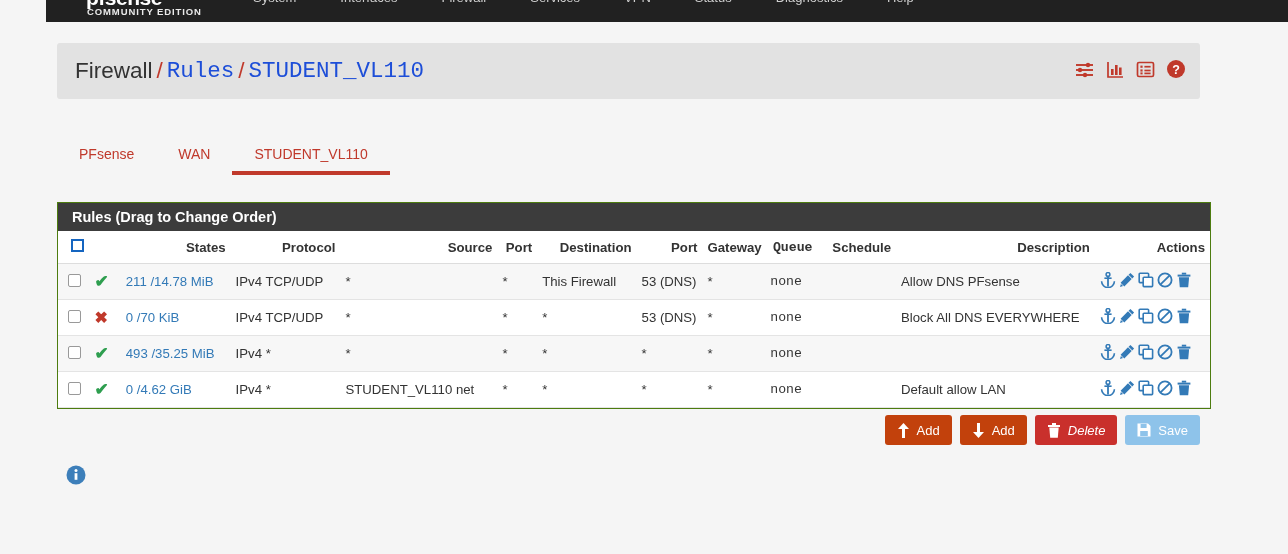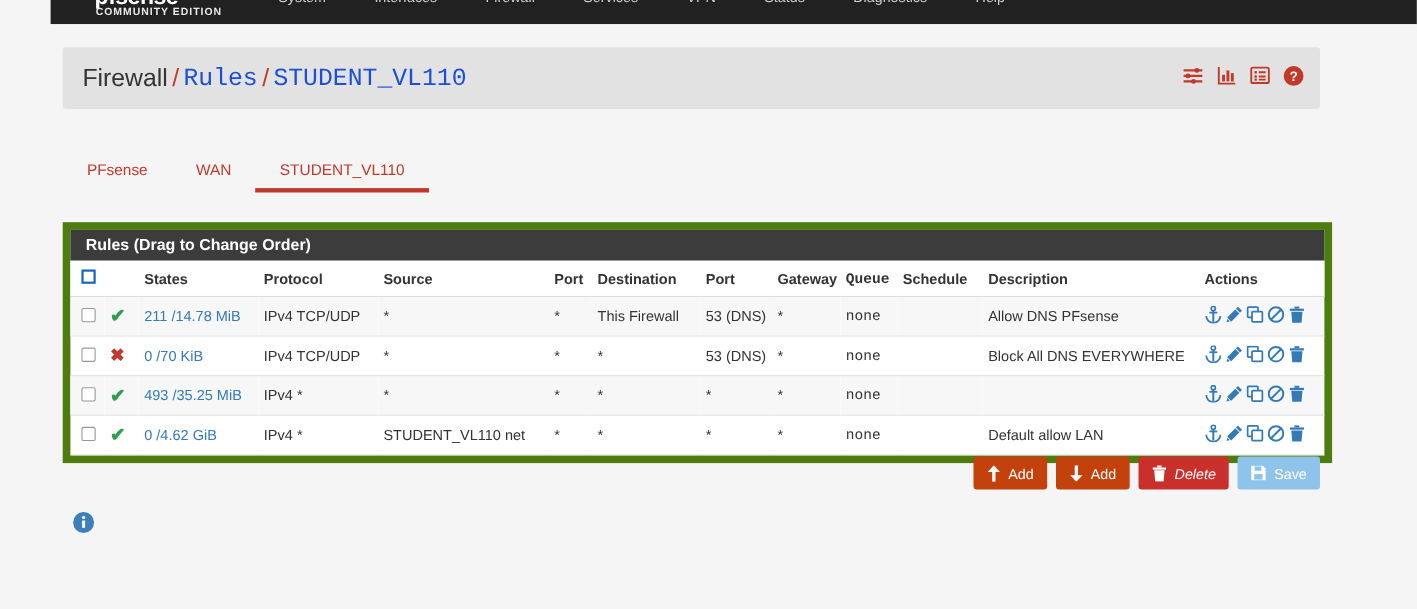--- a/index.html
+++ b/index.html
@@ -118,41 +118,41 @@
     height: 4px;
     background: #c0392b;
   }
 
   
   .panel {
     position: absolute;
     left: 57px; top: 180px;
     width: 1154px;
     background: #fff;
-    border: 7px solid #4d7c0f;
+    border: 1px solid #4d7c0f;
   }
   .panel-head {
     background: #3c3c3c;
     color: #fff;
     font-size: 14.5px;
     font-weight: bold;
     padding: 8px 14px;
     height: 28px;
     line-height: 12px;
   }
 
   table.rules {
     width: 100%;
     border-collapse: collapse;
     font-size: 13.2px;
     color: #333;
     table-layout: fixed;
   }
   table.rules th {
-    text-align: left;
+    text-align: right;
     font-weight: bold;
     padding: 8px 5px;
     border-bottom: 1px solid #dddddd;
     background: #fff;
     font-size: 13.2px;
     white-space: nowrap;
   }
   table.rules td {
     padding: 8px 5px;
     border-bottom: 1px solid #e4e4e4;

